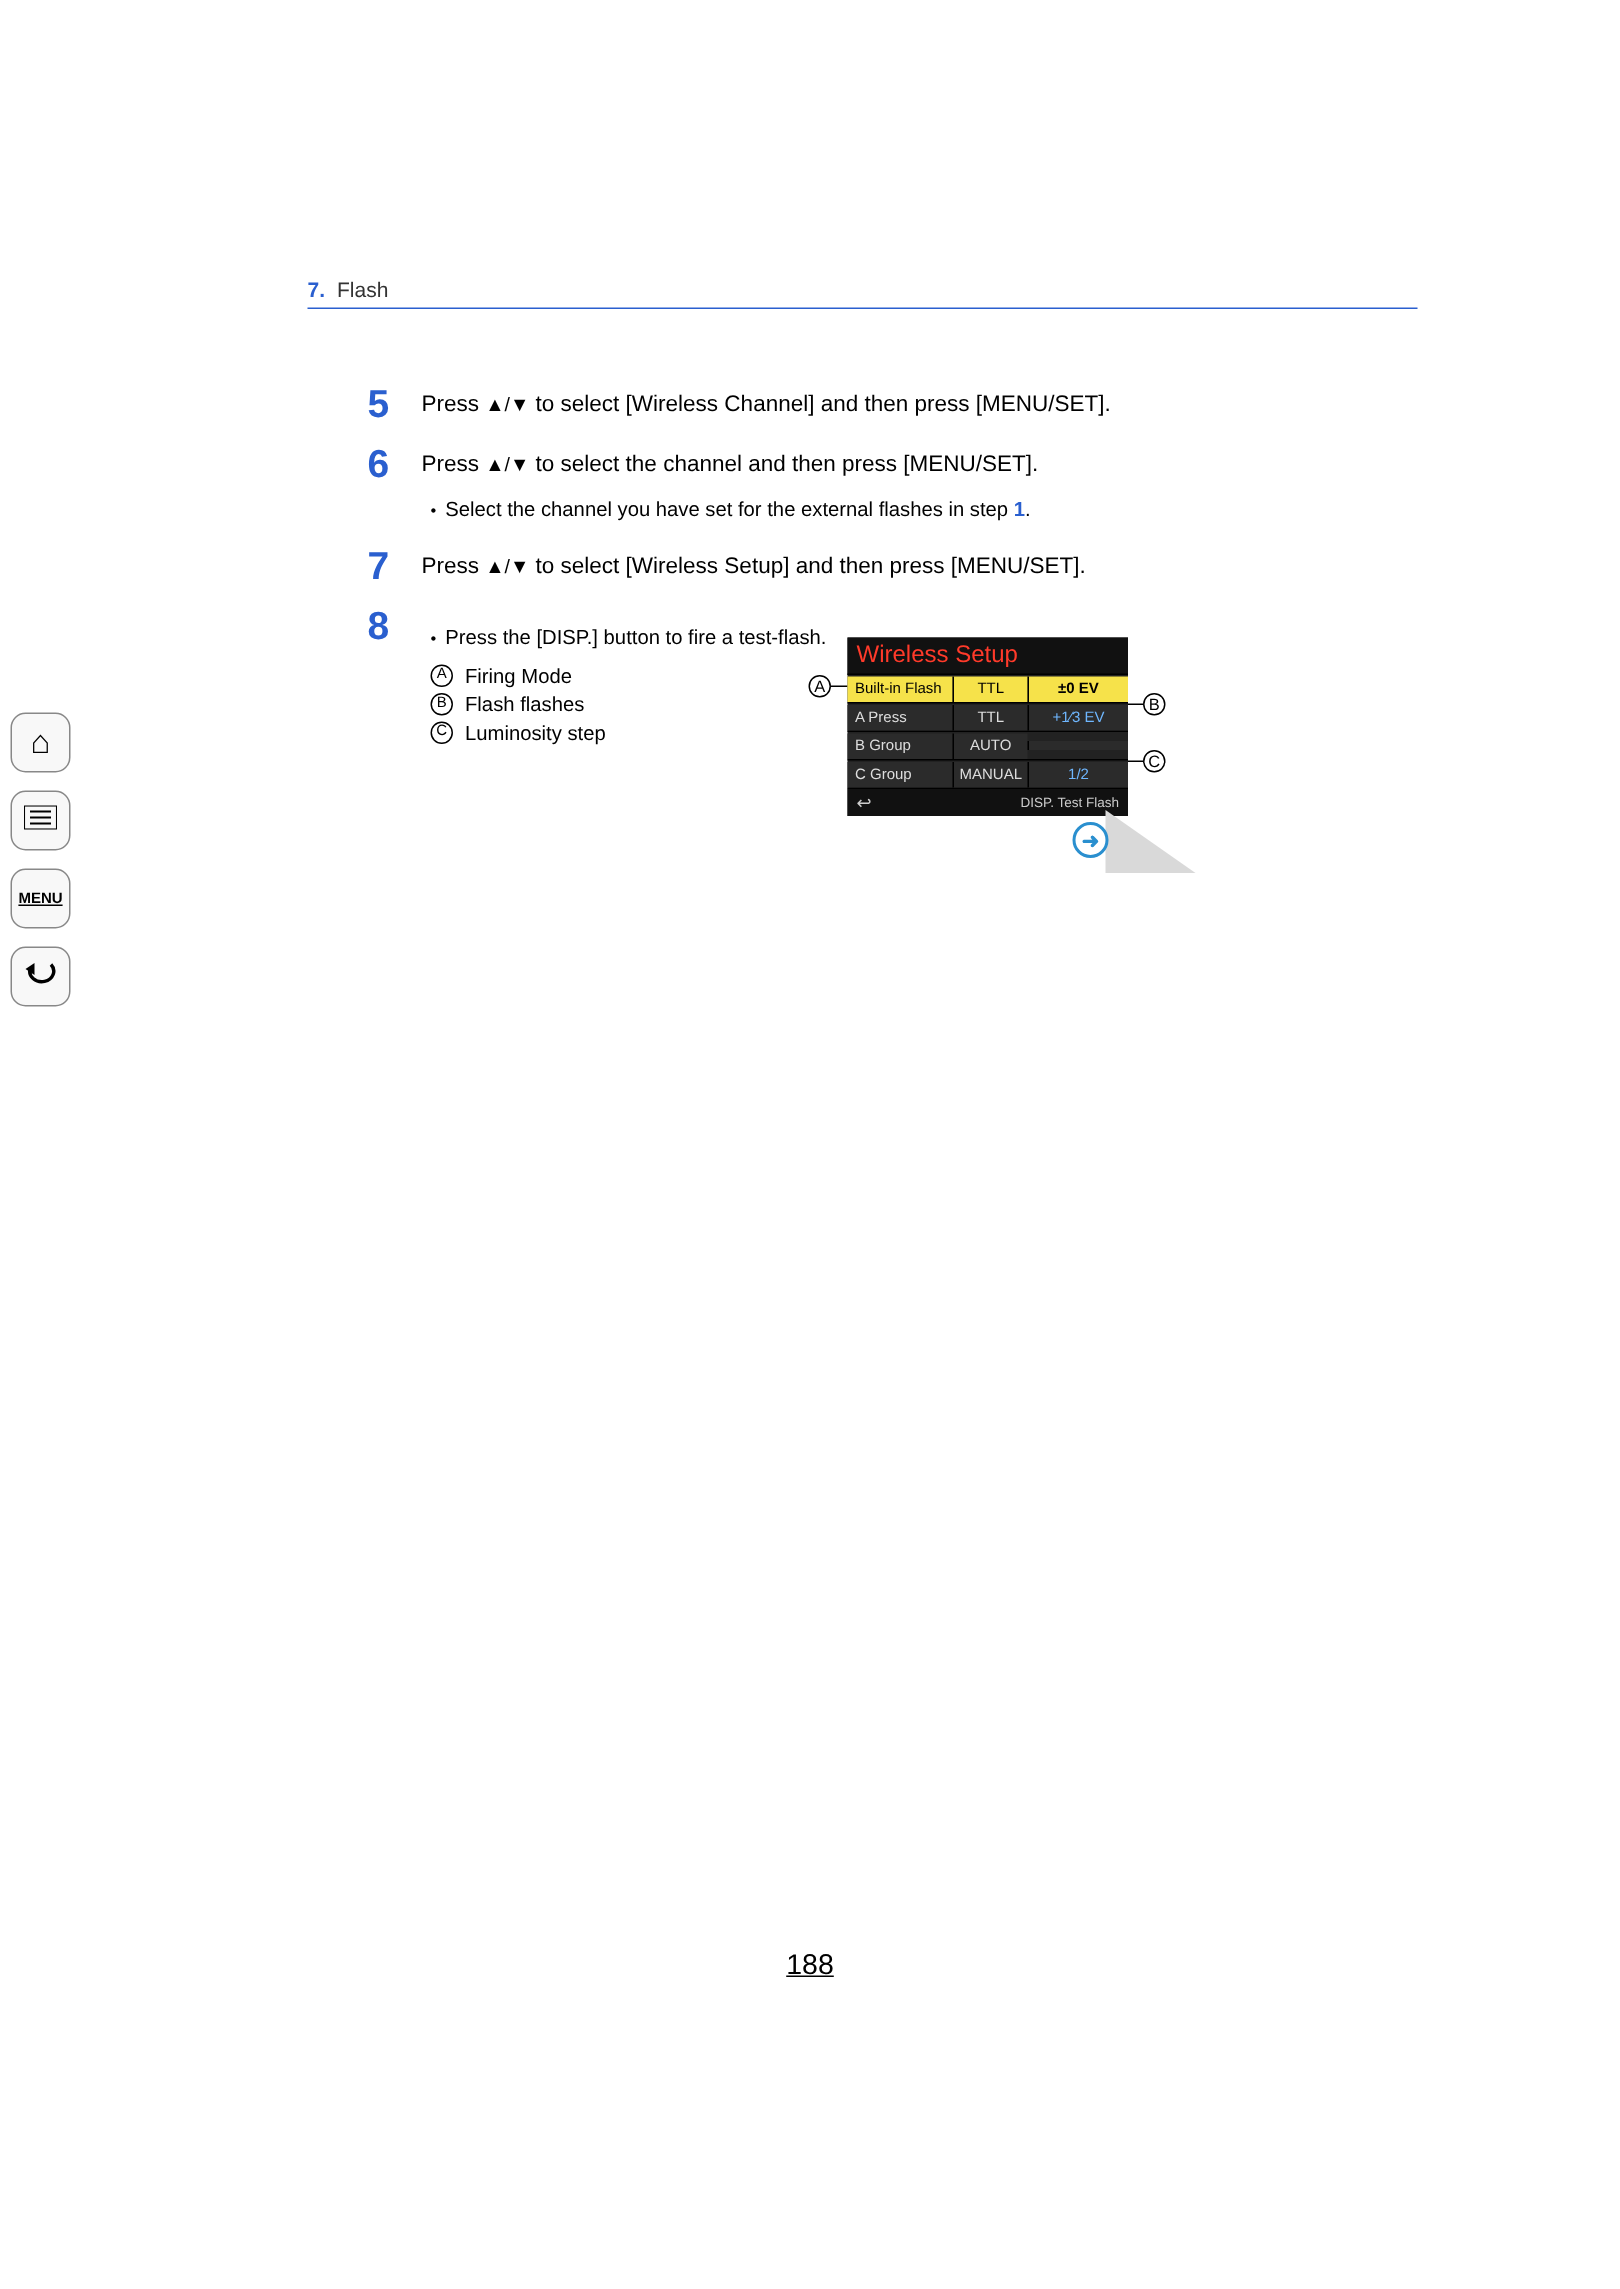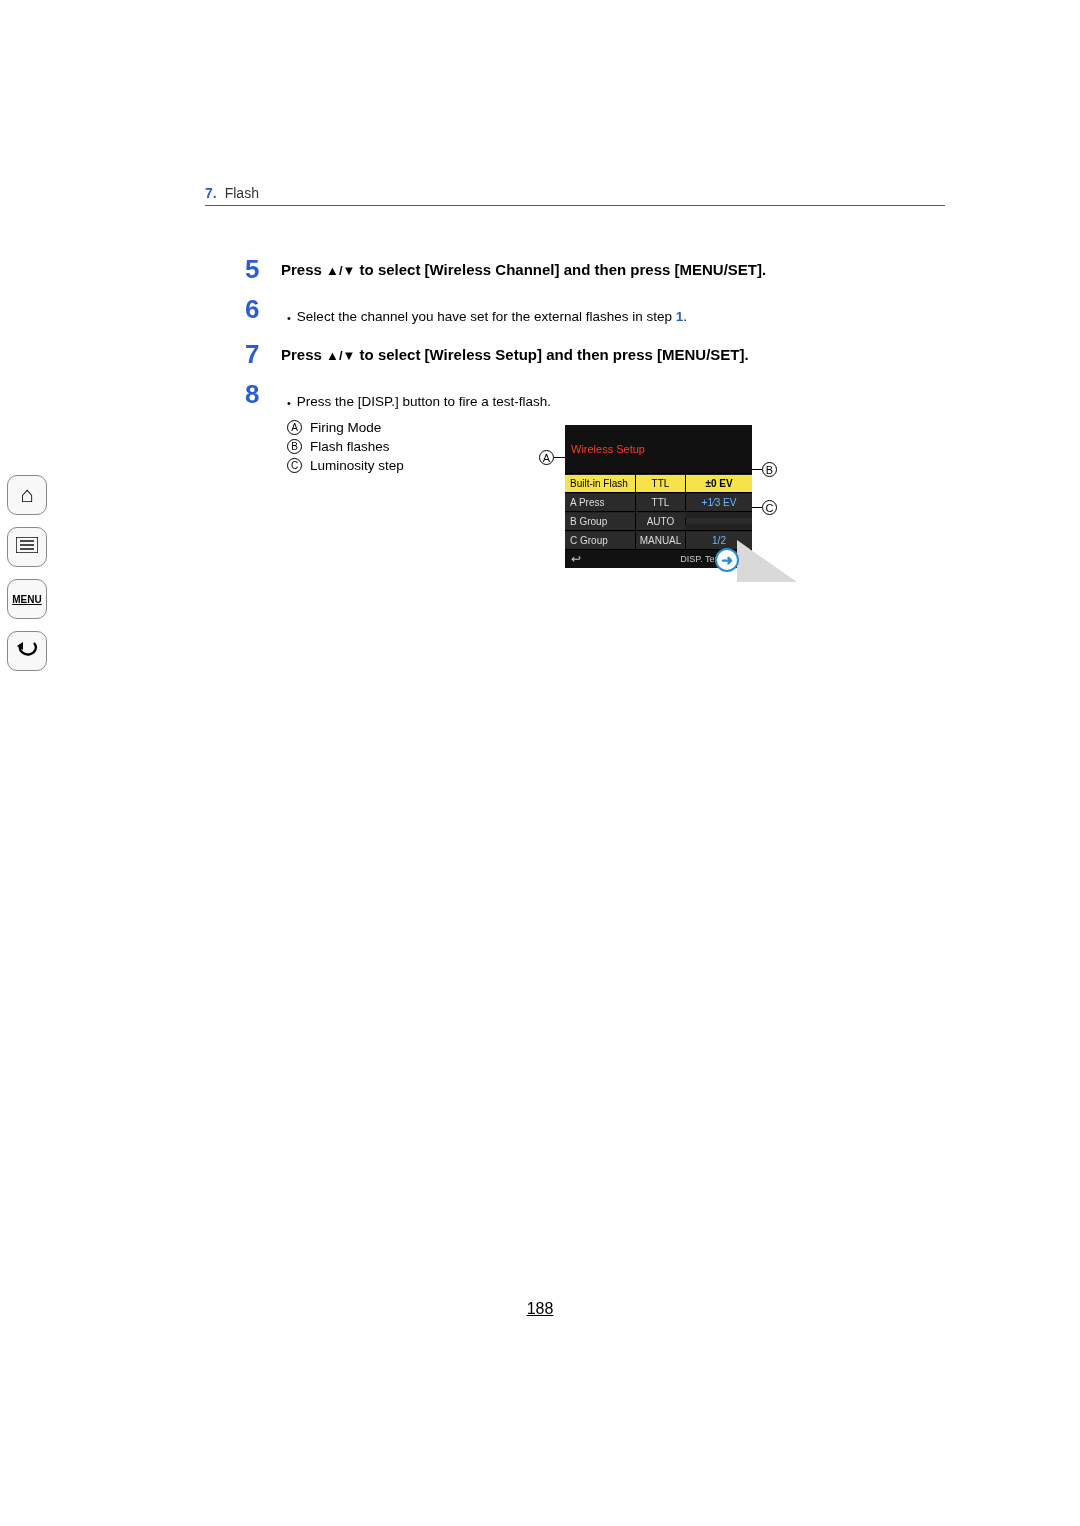--- a/index.html
+++ b/index.html
@@ -66,21 +66,21 @@
   .step-num {
     color: #2a5fcf;
     font-size: 26px;
     font-weight: bold;
     font-family: Arial, sans-serif;
     width: 22px;
     flex-shrink: 0;
     line-height: 1.0;
   }
   .step-body { flex: 1; padding-top: 3px; }
-  .step-title { font-weight: bold; font-size: 15px; line-height: 1.5; }
+  .step-title { font-weight: normal; font-size: 15px; line-height: 1.5; }
   .step-title .arrows { font-family: Arial; font-size: 13px; display:inline-block; vertical-align: baseline;}
   .step-bullet {
     font-size: 13.5px;
     margin-top: 10px;
     margin-left: 6px;
     display: flex;
     gap: 6px;
   }
   .step-bullet .dot { font-size: 11px; line-height: 18px; }
   .step-bullet .blue-num { color: #2a5fcf; font-weight: bold; }
@@ -116,22 +116,22 @@
     left: 20px;
     top: 0;
     width: 187px;
     background: #222;
     font-size: 10px;
     color: #ddd;
     font-family: Arial, sans-serif;
   }
   .lcd-title {
     color: #ff3a2a;
-    padding: 18px 6px;
-    font-size: 11px;
+    padding: 3px 6px;
+    font-size: 16px;
     text-align: left;
     border-bottom: 1px solid #000;
     background: #111;
   }
   .lcd-row {
     display:flex;
     align-items:center;
     border-bottom:1px solid #000;
     height: 19px;
   }
@@ -145,21 +145,21 @@
     display:flex; justify-content:space-between; align-items:center;
     padding:3px 6px; font-size:9px; background:#111; color:#ccc;
     height: 18px;
   }
   .lcd-footer .back-arrow { color:#ccc; font-size: 12px;}
   .page-number {
     position: absolute;
     left: 50%;
     transform: translateX(-50%);
     top: 1300px;
-    font-size: 16px;
+    font-size: 19px;
     text-decoration: underline;
   }
   .corner-arrow {
     position: absolute;
     left: 715px;
     top: 548px;
     width: 24px; height:24px;
     border: 2px solid #2a8fcf;
     border-radius: 50%;
     display:flex; align-items:center; justify-content:center;
@@ -219,20 +219,23 @@
       <div class="step-body">
         <div class="step-title">
           <span>Press </span><span class="arrows">▲/▼</span><span> to select [Wireless Channel] and then press [MENU/SET].</span>
         </div>
       </div>
     </div>
 
     <div class="step">
       <div class="step-num">6</div>
       <div class="step-body">
+        <div class="step-title">
+          <span>Press </span><span class="arrows">▲/▼</span><span> to select the channel and then press [MENU/SET].</span>
+        </div>
         <div class="step-bullet">
           <span class="dot">•</span>
           <span>
             <span>Select the channel you have set for the external flashes in step </span><span class="blue-num">1</span><span>.</span>
           </span>
         </div>
       </div>
     </div>
 
     <div class="step">

